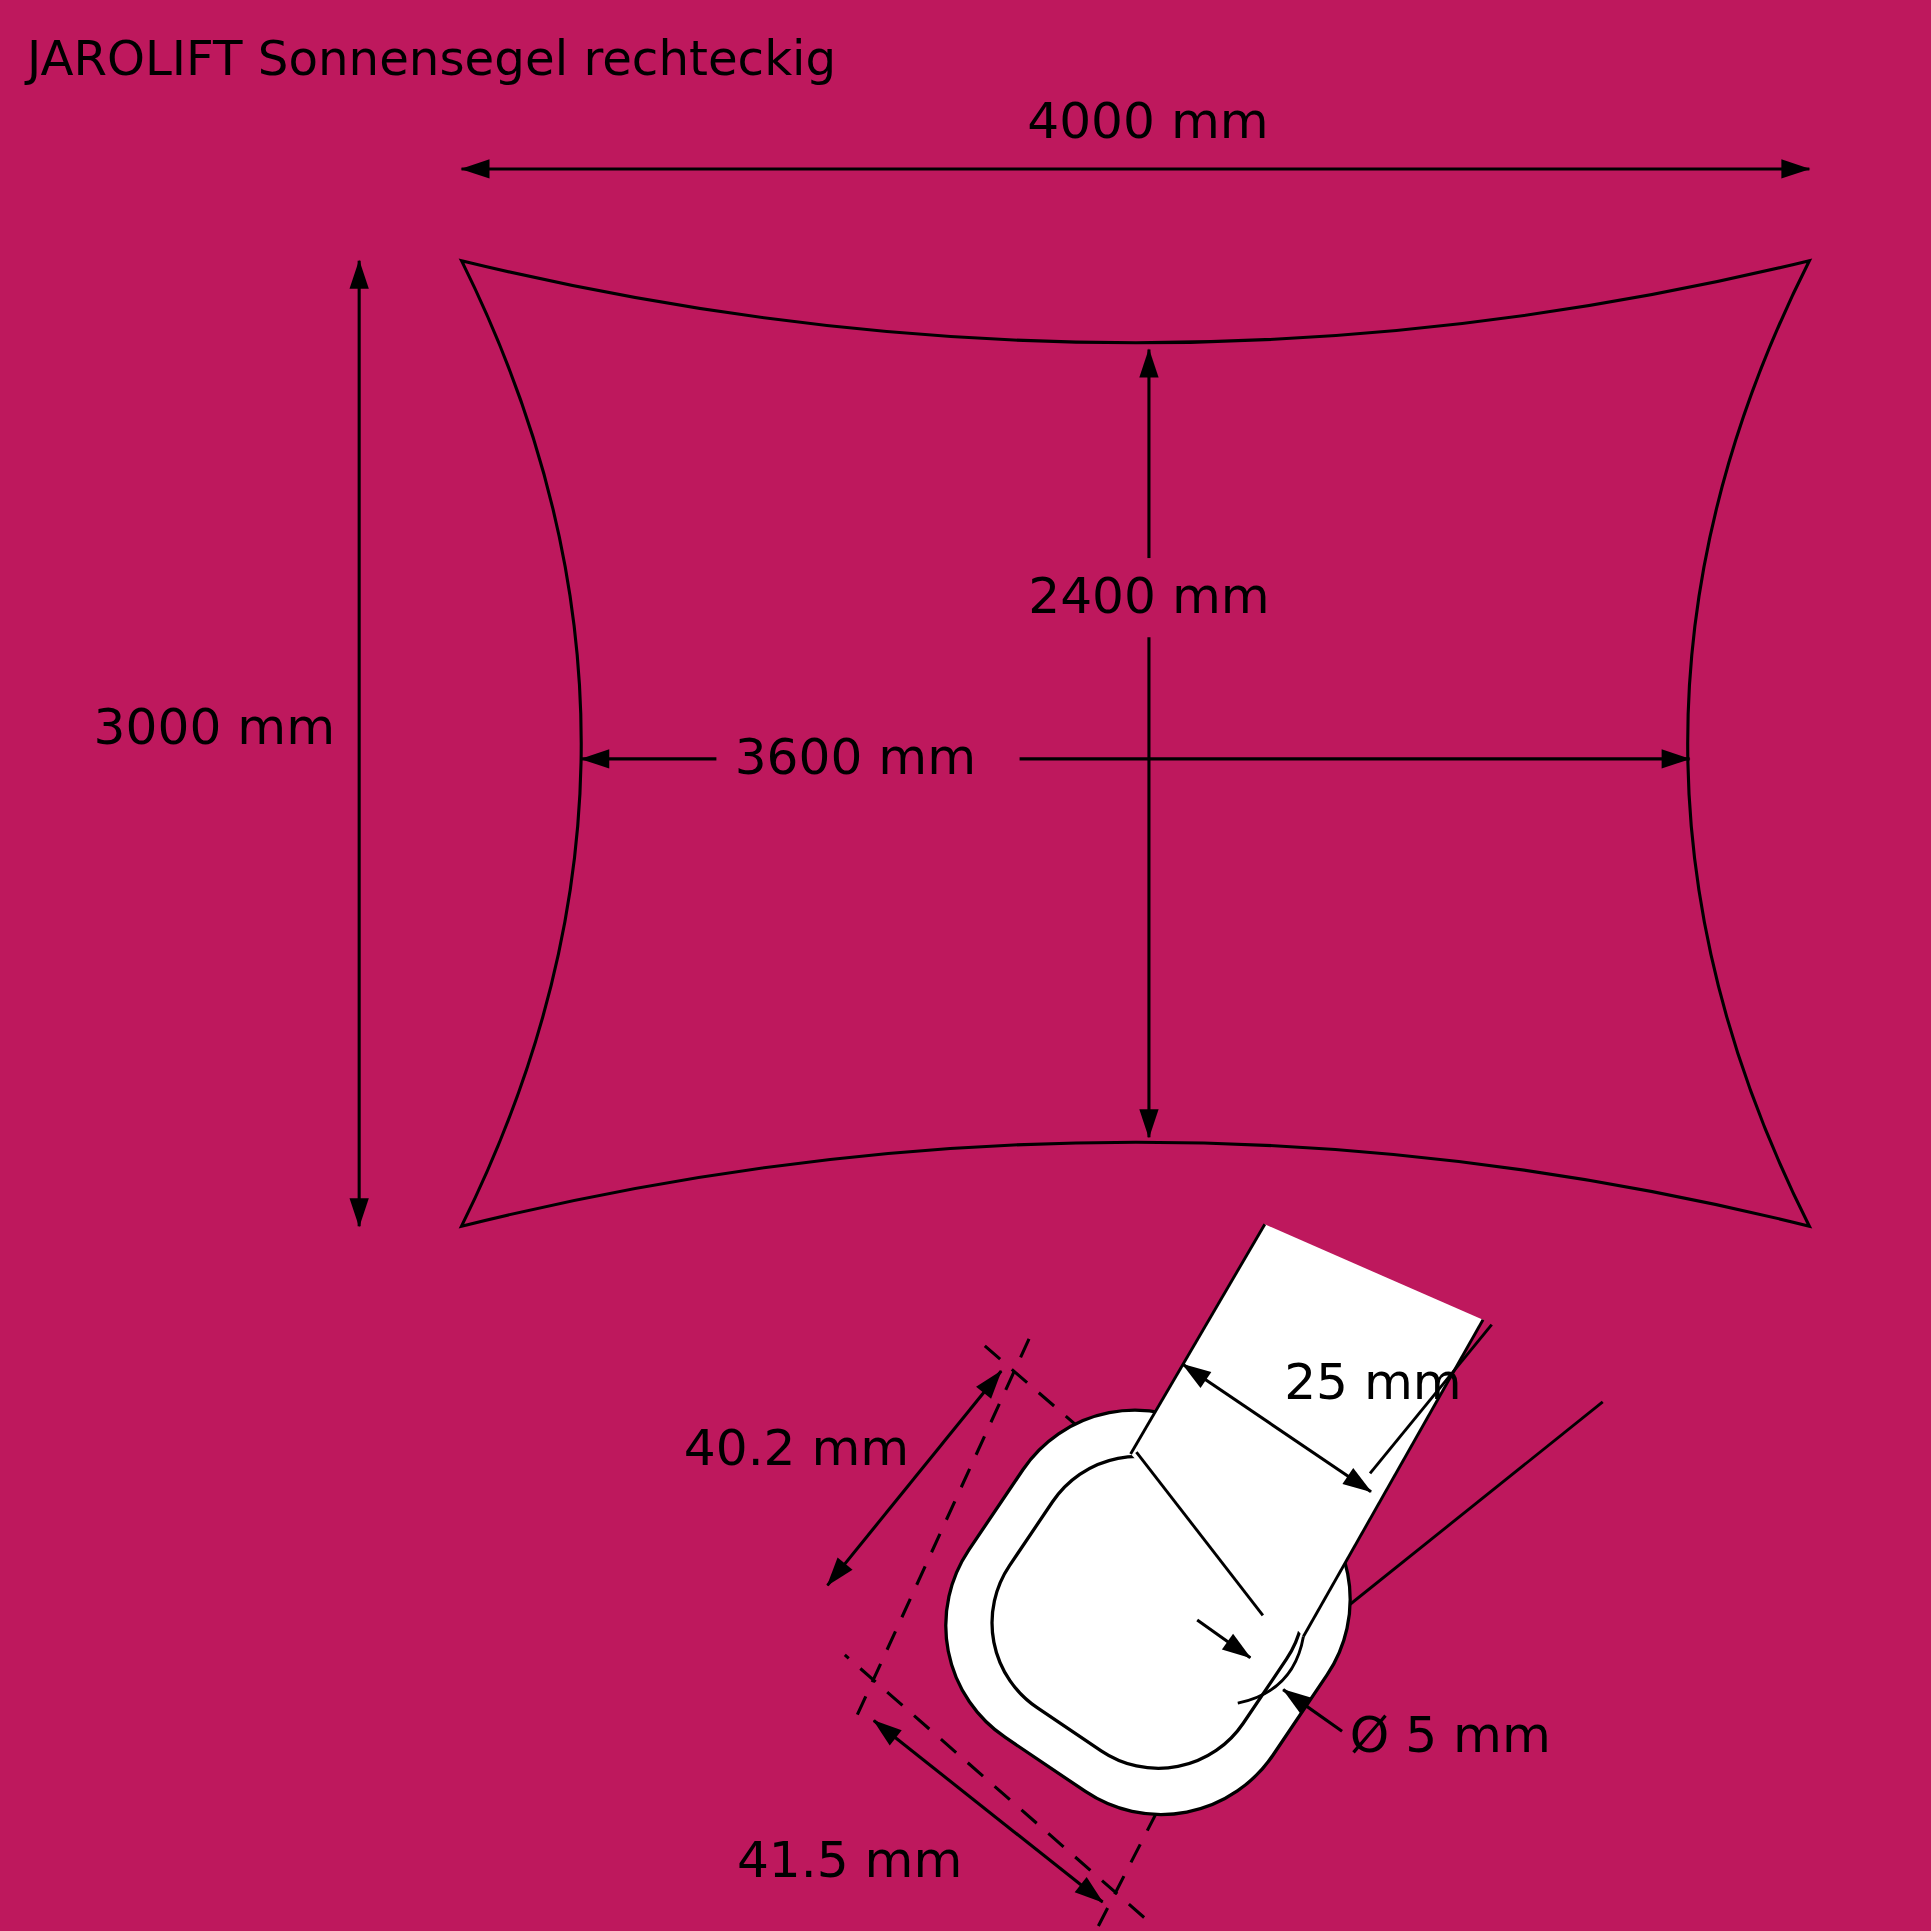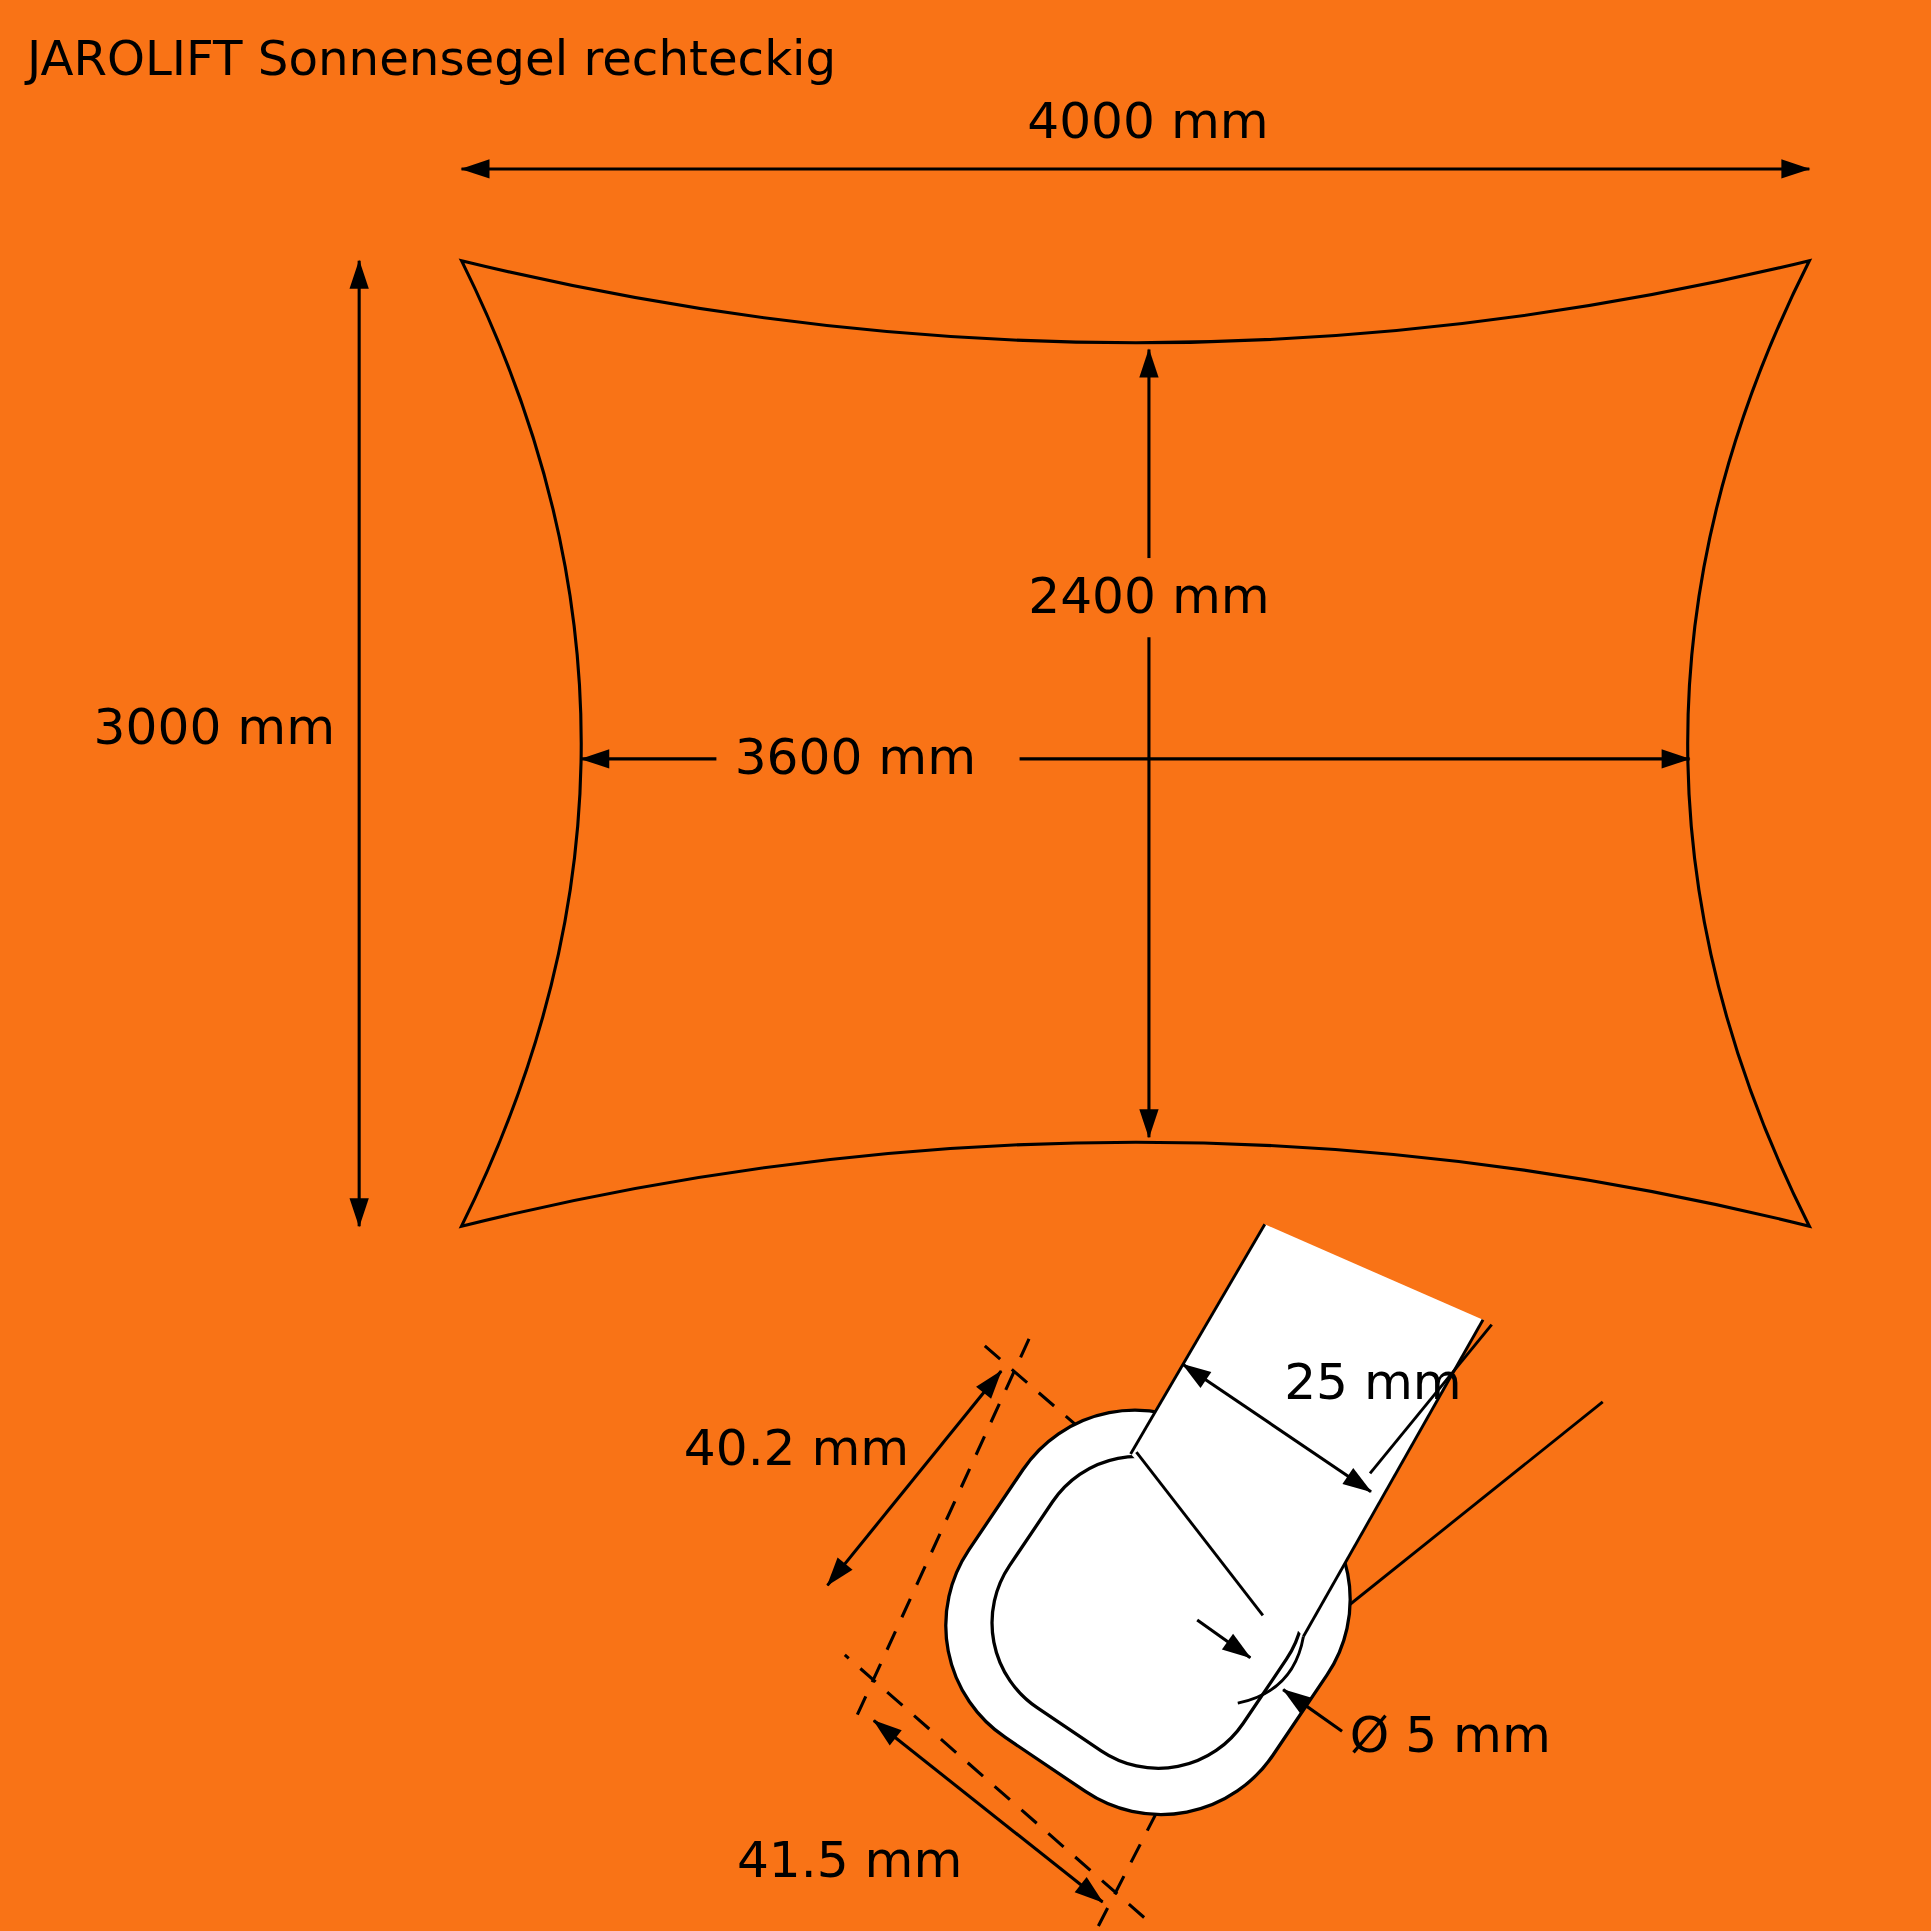--- a/index.html
+++ b/index.html
@@ -7,21 +7,21 @@
     padding: 0;
     background: #ffffff;
     width: 1931px;
     height: 1931px;
     font-family: "DejaVu Sans", "Liberation Sans", sans-serif;
   }
   #stage {
     position: relative;
     width: 1931px;
     height: 1931px;
-    background: #f97316;
+    background: #be185d;
   }
   svg { display: block; }
   .ink-line   { stroke: #000000; stroke-width: 3.2; fill: none; }
   .thin-line  { stroke: #000000; stroke-width: 3;   fill: none; }
   .dash-line  { stroke: #000000; stroke-width: 3.2; fill: none; stroke-dasharray: 21 16; }
   .ring-line  { stroke: #000000; stroke-width: 3.4; fill: #ffffff; }
   .band-fill  { fill: #ffffff; stroke: none; }
   .dim-label  { font-size: 52px; fill: #000000; }
   .title-text { font-size: 50px; fill: #000000; }
 </style>

